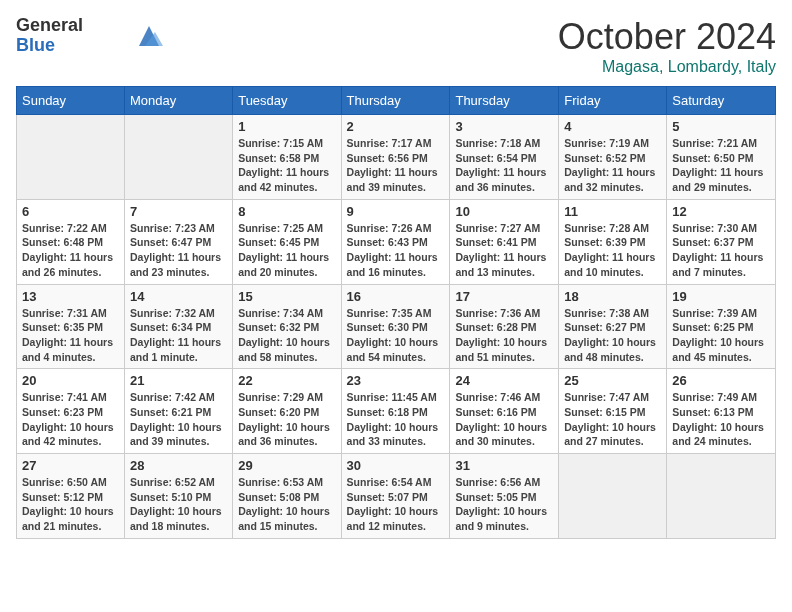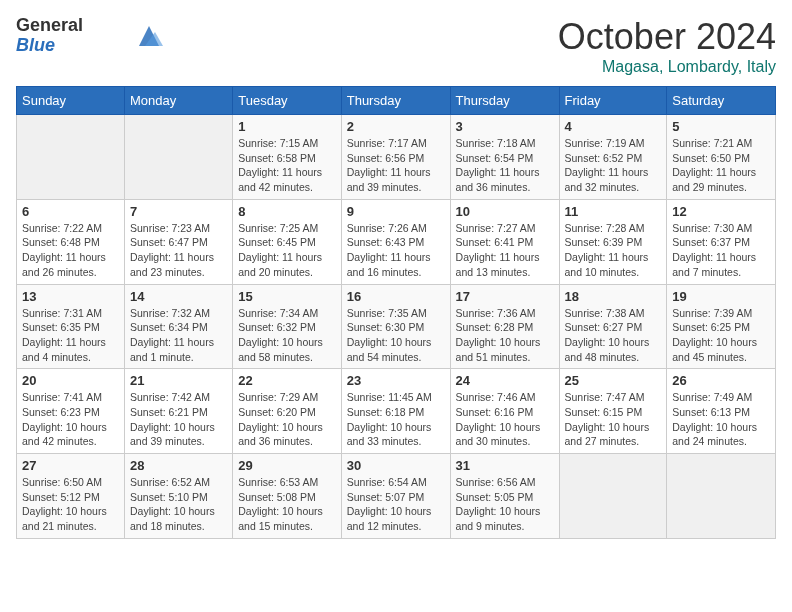--- a/index.html
+++ b/index.html
@@ -22,21 +22,21 @@
       gap: 48px;
     }
     .logo-text {
       display: flex;
       flex-direction: column;
       font-size: 18px;
       font-weight: bold;
       line-height: 1.1;
     }
     .logo-general { color: #333; }
-    .logo-blue { color: #2a6ebb; font-style: italic; }
+    .logo-blue { color: #2a6ebb; }
     .logo-icon {
       width: 28px;
       height: 28px;
       margin-left: 4px;
     }
     .title-block {
       text-align: right;
     }
     .month-title {
       font-size: 36px;
@@ -76,20 +76,21 @@
       font-size: 13px;
       font-weight: bold;
       color: #333;
       display: block;
       margin-bottom: 2px;
     }
     .cell-content {
       color: #444;
       line-height: 1.4;
       font-size: 10.5px;
+      font-weight: bold;
     }
     .empty-cell {
       background: #f0f0f0 !important;
     }
   </style>
 </head>
 <body>
 
 <div class="header">
   <div class="logo">

